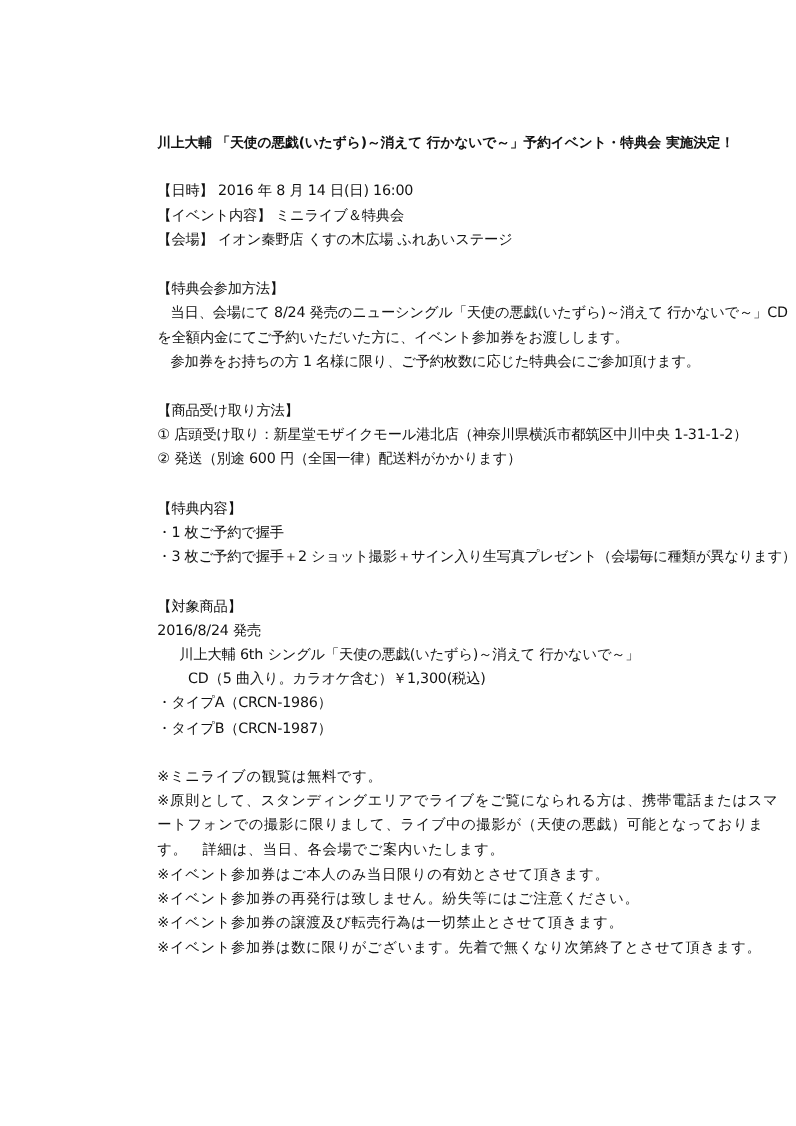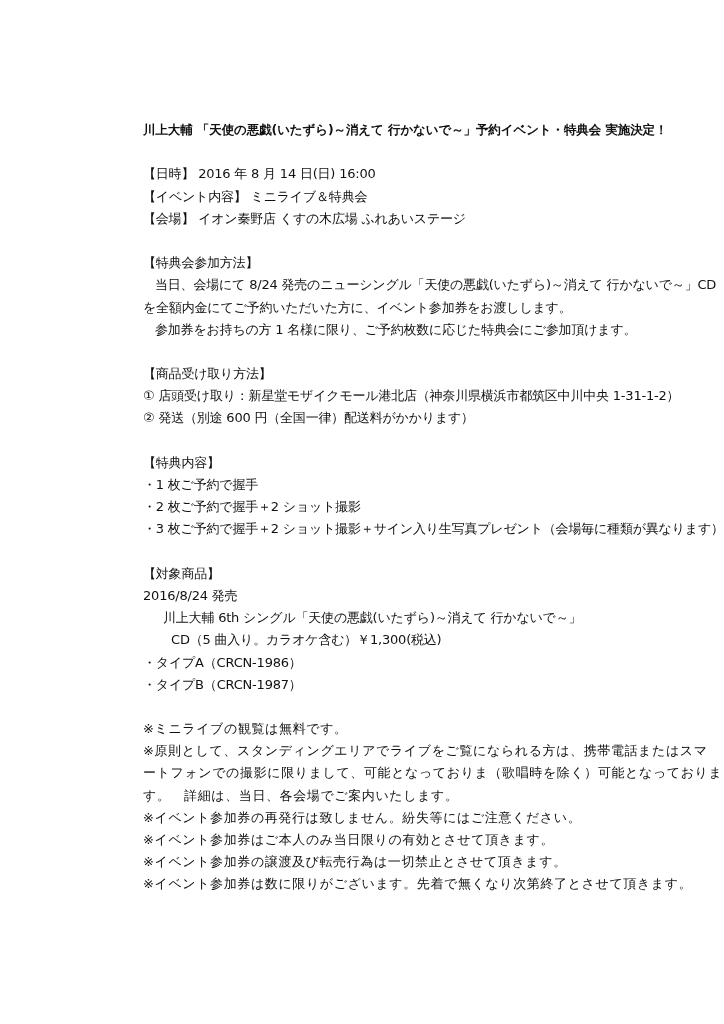--- a/index.html
+++ b/index.html
@@ -39,38 +39,37 @@
   <div>
     <div class="line">【商品受け取り方法】</div>
     <div class="line">①  店頭受け取り：新星堂モザイクモール港北店（神奈川県横浜市都筑区中川中央 1-31-1-2）</div>
     <div class="line">②  発送（別途 600 円（全国一律）配送料がかかります）</div>
   </div>
   <div class="gap"></div>
 
   <div>
     <div class="line">【特典内容】</div>
     <div class="line">・1 枚ご予約で握手</div>
-    <div class="line">・2 枚ご予約で握手＋2 ショット撮影</div>
     <div class="line">・3 枚ご予約で握手＋2 ショット撮影＋サイン入り生写真プレゼント（会場毎に種類が異なります）</div>
   </div>
   <div class="gap"></div>
 
   <div>
     <div class="line">【対象商品】</div>
     <div class="line">2016/8/24 発売</div>
     <div class="line indent2">川上大輔  6th シングル「天使の悪戯(いたずら)～消えて 行かないで～」</div>
     <div class="line indent3">CD（5 曲入り。カラオケ含む）￥1,300(税込)</div>
     <div class="line">・タイプA（CRCN-1986）</div>
     <div class="line">・タイプB（CRCN-1987）</div>
   </div>
   <div class="gap"></div>
 
   <div class="notes">
     <div class="line">※ミニライブの観覧は無料です。</div>
     <div class="line">※原則として、スタンディングエリアでライブをご覧になられる方は、携帯電話またはスマ</div>
-    <div class="line">ートフォンでの撮影に限りまして、可能となっておりま（歌唱時を除く）可能となっておりま</div>
+    <div class="line">ートフォンでの撮影に限りまして、ライブ中の撮影が（天使の悪戯）可能となっておりま</div>
     <div class="line">す。　詳細は、当日、各会場でご案内いたします。</div>
+    <div class="line">※イベント参加券はご本人のみ当日限りの有効とさせて頂きます。</div>
     <div class="line">※イベント参加券の再発行は致しません。紛失等にはご注意ください。</div>
-    <div class="line">※イベント参加券はご本人のみ当日限りの有効とさせて頂きます。</div>
     <div class="line">※イベント参加券の譲渡及び転売行為は一切禁止とさせて頂きます。</div>
     <div class="line">※イベント参加券は数に限りがございます。先着で無くなり次第終了とさせて頂きます。</div>
   </div>
 </div>
 
 </body></html>

